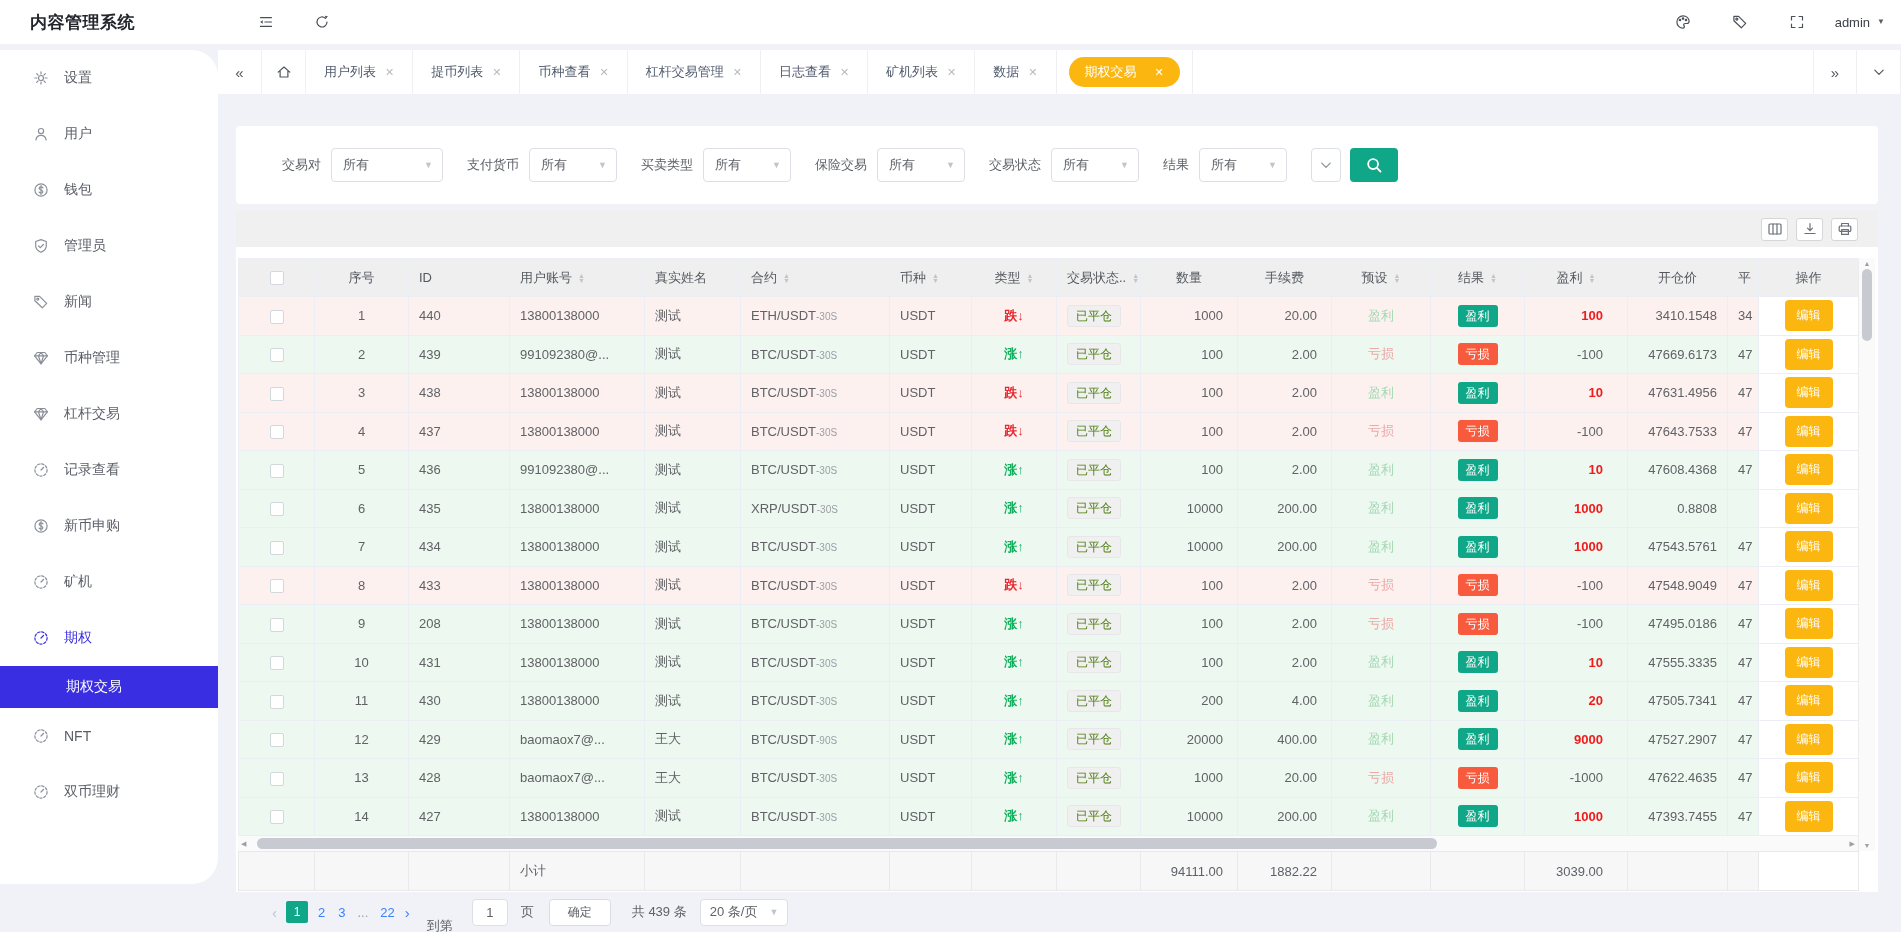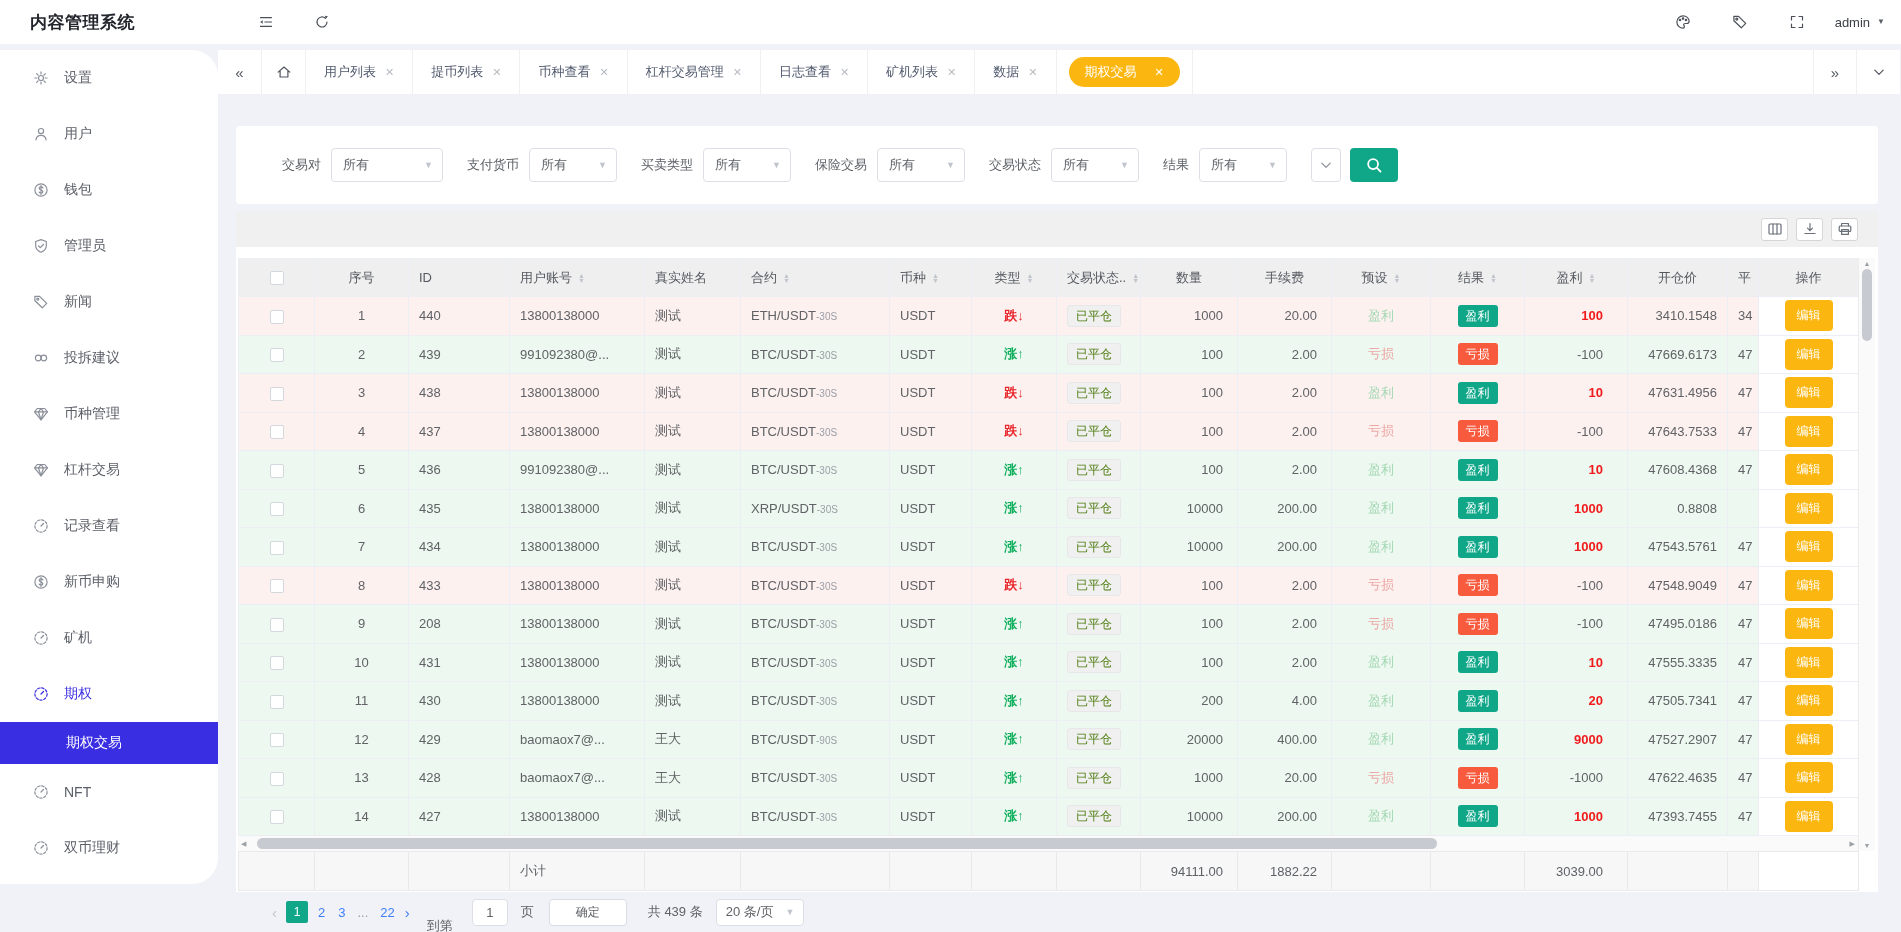--- a/index.html
+++ b/index.html
@@ -114,21 +114,21 @@
   
   .pgn{position:absolute;left:272px;top:892px;height:40px;display:flex;align-items:center;gap:7px;font-size:13px;color:#606266}
   .pgn .prev{color:#c0c4cc;font-size:15px;cursor:pointer;margin-right:2px}
   .pgn .next{color:var(--pageblue);font-size:15px;cursor:pointer}
   .pgn .pg{color:var(--pageblue);cursor:pointer;padding:0 3px}
   .pgn .pg.cur{background:var(--teal);color:#fff;width:22px;height:22px;border-radius:2px;display:flex;
                align-items:center;justify-content:center;font-size:12px;padding:0}
   .pgn .dots{color:#9aa0a8;padding:0 2px}
   .jump-input{width:36px;height:27px;border:1px solid #dcdfe6;border-radius:4px;text-align:center;font-size:13px;
               color:#606266;margin:0 6px;font-family:inherit}
-  .confirm-btn{height:27px;padding:0 26px;border:1px solid #d9dce3;border-radius:4px;background:#fff;color:#606266;
+  .confirm-btn{height:27px;padding:0 18px;border:1px solid #d9dce3;border-radius:4px;background:#fff;color:#606266;
                font-size:12px;cursor:pointer;margin:0 8px;font-family:inherit}
   .total{margin:0 6px;white-space:nowrap}
   .psize{height:27px;border:1px solid #dcdfe6;border-radius:4px;background:#fff;display:flex;align-items:center;
          gap:12px;padding:0 9px;font-size:13px;cursor:pointer}
   .psize .scaret{color:#c0c4cc;font-size:9px}
 </style>
 </head>
 <body>
 
 <div class="stage">
@@ -225,29 +225,20 @@
           <span>管理员</span>
         </div>
         <div class="mi">
           <span class="ic">
             <svg width="16" height="16" viewBox="0 0 16 16" fill="none" stroke="currentColor" stroke-width="1.2" stroke-linecap="round" stroke-linejoin="round">
               <path d="M1.9 2.3h4.7l7.1 7.1-4.4 4.4-7.4-7.1z"></path>
               <circle cx="4.8" cy="5.1" r="1"></circle>
             </svg>
           </span>
           <span>新闻</span>
-        </div>
-        <div class="mi">
-          <span class="ic">
-            <svg width="16" height="16" viewBox="0 0 16 16" fill="none" stroke="currentColor" stroke-width="1.2" stroke-linecap="round" stroke-linejoin="round">
-              <circle cx="5.2" cy="8" r="2.8"></circle>
-              <circle cx="10.8" cy="8" r="2.8"></circle>
-            </svg>
-          </span>
-          <span>投拆建议</span>
         </div>
         <div class="mi">
           <span class="ic">
             <svg width="16" height="16" viewBox="0 0 16 16" fill="none" stroke="currentColor" stroke-width="1.2" stroke-linecap="round" stroke-linejoin="round">
               <path d="M4.2 2.5h7.6l2.6 3.3L8 13.8 1.6 5.8z"></path>
               <path d="M1.6 5.8h12.8M8 13.8L5.4 5.8 8 2.5l2.6 3.3z"></path>
             </svg>
           </span>
           <span>币种管理</span>
         </div>

